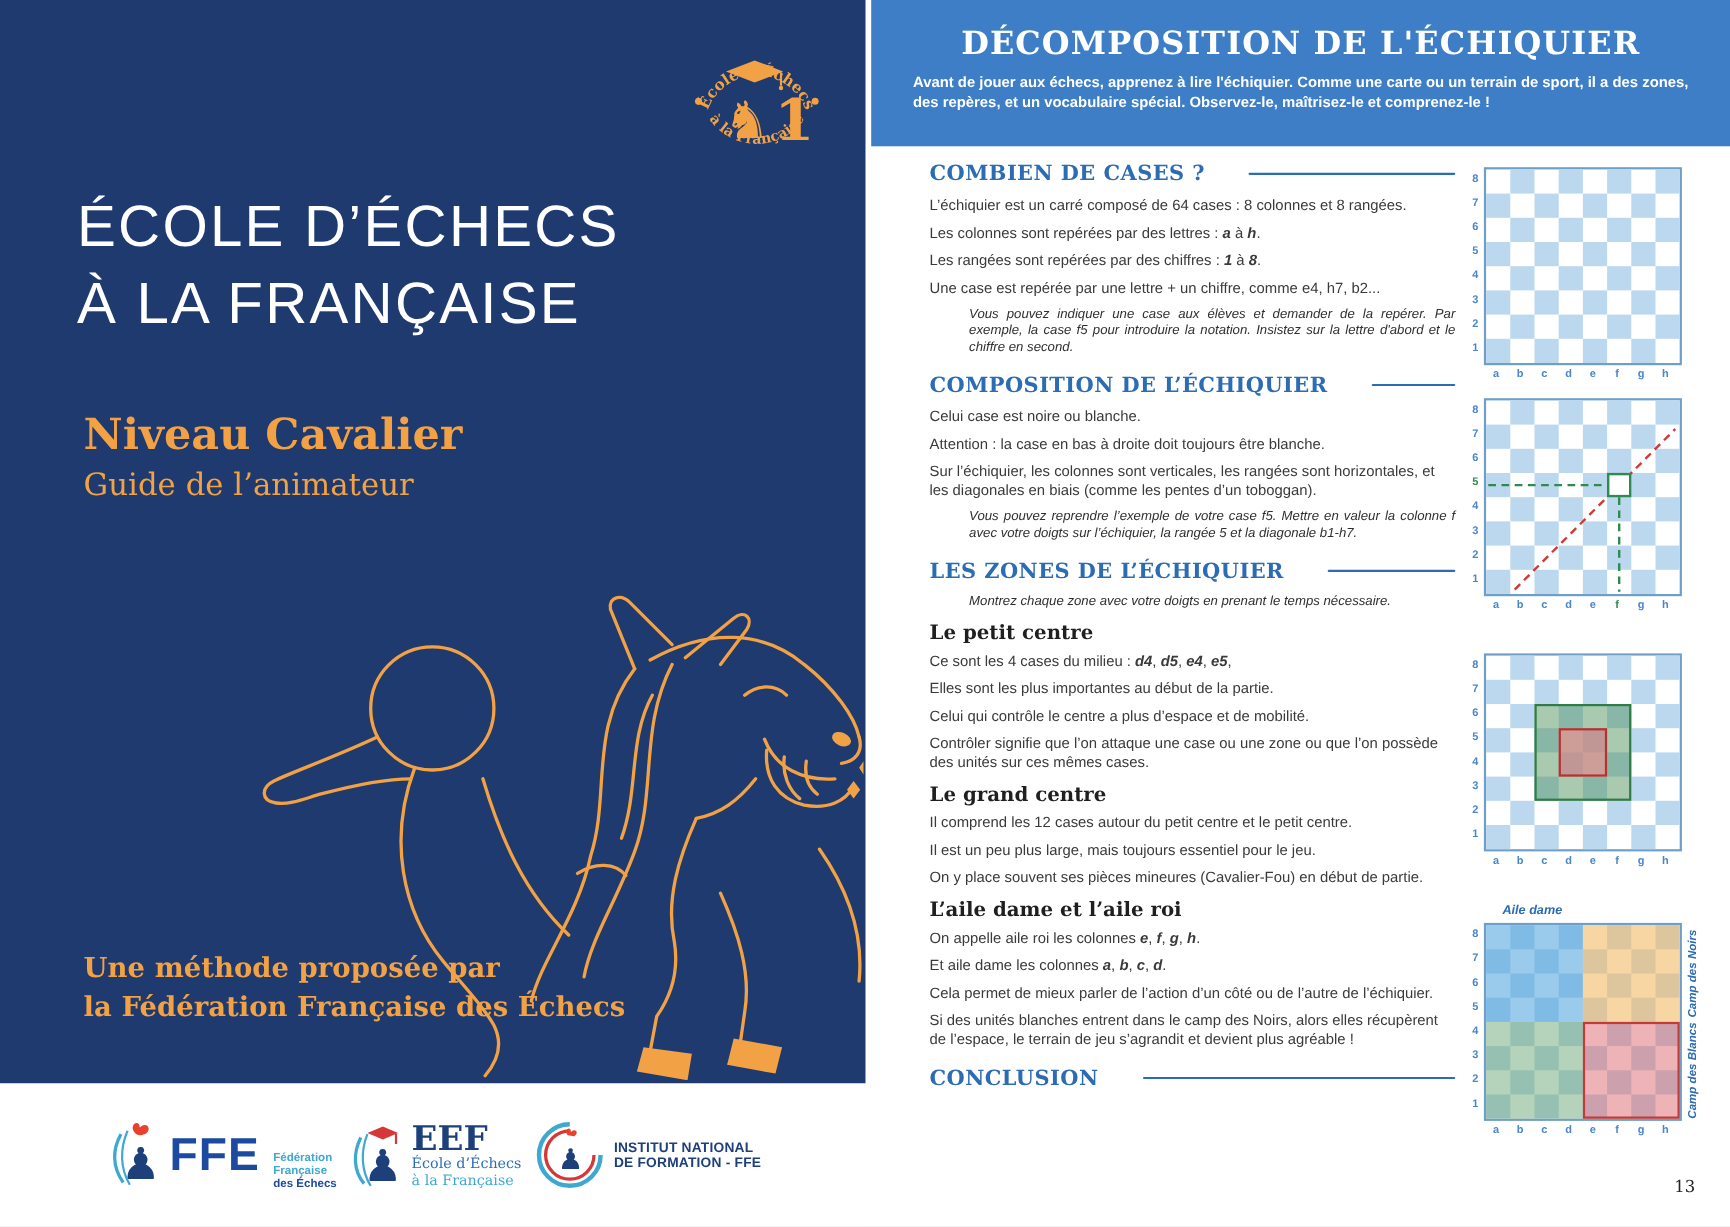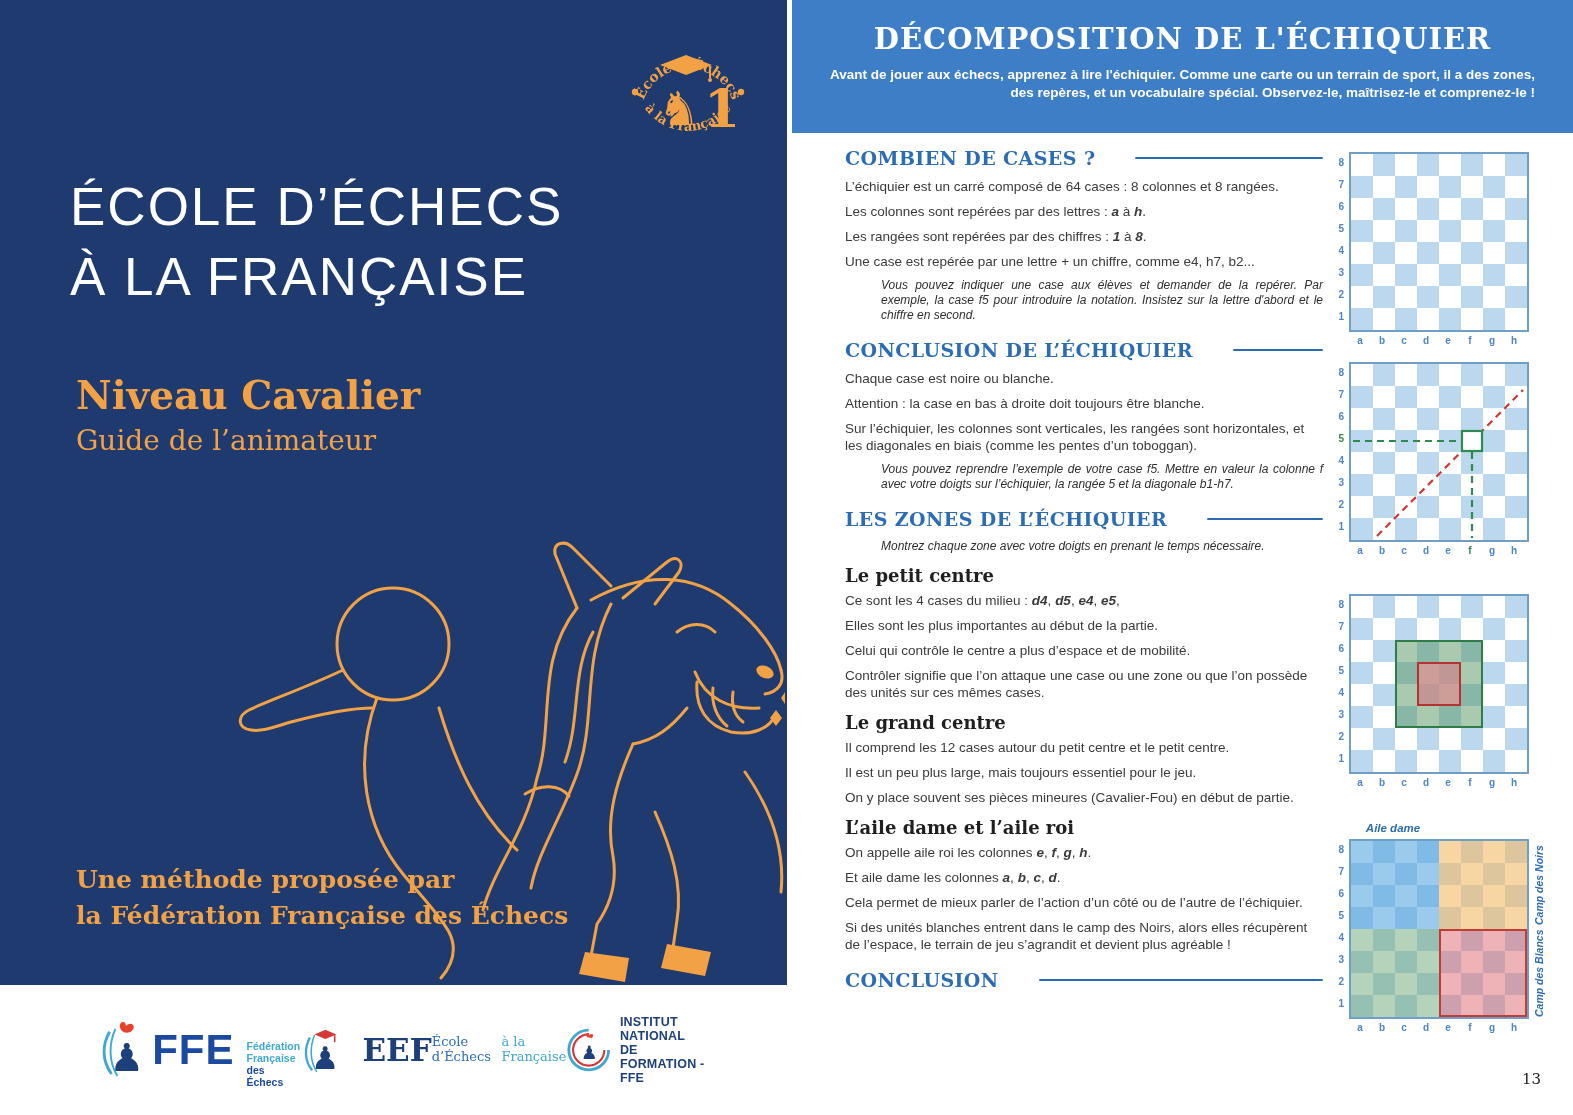--- a/index.html
+++ b/index.html
@@ -18,31 +18,31 @@
   .mascot{position:absolute;left:225px;top:512px;width:560px;height:470px;}
   .method{position:absolute;left:76px;top:862px;color:#f2a244;font-family:"DejaVu Serif",serif;
           font-weight:bold;font-size:25px;line-height:36px;}
   .logo-strip{position:absolute;left:0;top:985px;width:787px;height:130px;background:#fff;
               display:flex;align-items:center;justify-content:space-between;padding:0 95px 0 100px;box-sizing:border-box;}
   .logo{display:flex;align-items:center;gap:8px;}
   .ffe-word{font-size:42px;font-weight:800;color:#1b4aa0;letter-spacing:1px;}
   .ffe-sub{display:flex;flex-direction:column;font-size:10.5px;font-weight:bold;line-height:12px;margin-left:4px;margin-top:28px;}
   .ffe-sub .l1,.ffe-sub .l2{color:#3fa8d0;}
   .ffe-sub .l3{color:#1b4aa0;}
-  .eef-col{display:flex;flex-direction:row;line-height:15px;margin-left:15px;}
+  .eef-col{display:flex;flex-direction:column;line-height:15px;}
   .eef-word{font-family:"DejaVu Serif",serif;font-weight:bold;font-size:31px;color:#1d3f7a;line-height:32px;}
   .eef-sub1{font-family:"DejaVu Serif",serif;font-size:13px;color:#2a6db5;}
   .eef-sub2{font-family:"DejaVu Serif",serif;font-size:13px;color:#3fa8d0;}
   .inf-col{display:flex;flex-direction:column;font-size:12.5px;font-weight:800;color:#1d3f7a;line-height:14px;letter-spacing:.2px;}
   
   .right-page{position:absolute;left:787px;top:0;width:786px;height:1115px;background:#fff;}
   .band{position:absolute;left:5px;top:0;width:781px;height:133px;background:#3d7ec6;color:#fff;}
   .band-title{margin:22px auto 10px auto;text-align:center;font-family:"DejaVu Serif",serif;
               font-weight:bold;font-size:29px;letter-spacing:1px;}
-  .band-intro{max-width:705px;margin:0 auto;text-align:right;font-size:13.5px;line-height:18px;font-weight:bold;}
+  .band-intro{max-width:705px;margin:0 auto;text-align:left;font-size:13.5px;line-height:18px;font-weight:bold;}
   .content{position:absolute;left:58px;top:147px;width:478px;}
   .section{margin-bottom:16px;}
   .sec-head{display:flex;align-items:center;margin:0 0 9px 0;gap:28px;}
   .sec-title{font-family:"DejaVu Serif",serif;font-weight:bold;font-size:19px;color:#2b6cb3;letter-spacing:.4px;white-space:nowrap;}
   .sec-rule{flex:1;height:2px;background:#2b6cb3;margin-left:12px;border-radius:1px;}
   .para{font-size:13.5px;line-height:17px;color:#3a3a3a;margin:0 0 8px 0;}
   .note{font-size:12px;line-height:15px;color:#2f2f2f;font-style:italic;margin:2px 0 9px 36px;text-align:justify;}
   .subheading{font-family:"DejaVu Serif",serif;font-weight:bold;font-size:18px;color:#1f1f1f;margin:11px 0 6px 0;}
   .bi{font-weight:bold;font-style:italic;}
   .page-number{position:absolute;left:735px;top:1070px;font-family:"DejaVu Serif",serif;font-size:15px;color:#222;}
@@ -205,24 +205,24 @@
             <span class="sec-rule"></span>
           </div>
           <p class="para">L’échiquier est un carré composé de 64 cases : 8 colonnes et 8 rangées.</p>
           <p class="para">Les colonnes sont repérées par des lettres : <span class="bi">a</span> à <span class="bi">h</span>.</p>
           <p class="para">Les rangées sont repérées par des chiffres : <span class="bi">1</span> à <span class="bi">8</span>.</p>
           <p class="para">Une case est repérée par une lettre + un chiffre, comme e4, h7, b2...</p>
           <p class="note">Vous pouvez indiquer une case aux élèves et demander de la repérer. Par exemple, la case f5 pour introduire la notation. Insistez sur la lettre d'abord et le chiffre en second.</p>
         </div>
         <div class="section">
           <div class="sec-head">
-            <span class="sec-title">CONCLUSION DE L’ÉCHIQUIER</span>
+            <span class="sec-title">COMPOSITION DE L’ÉCHIQUIER</span>
             <span class="sec-rule"></span>
           </div>
-          <p class="para">Chaque case est noire ou blanche.</p>
+          <p class="para">Celui case est noire ou blanche.</p>
           <p class="para">Attention : la case en bas à droite doit toujours être blanche.</p>
           <p class="para">Sur l’échiquier, les colonnes sont verticales, les rangées sont horizontales, et les diagonales en biais (comme les pentes d’un toboggan).</p>
           <p class="note">Vous pouvez reprendre l’exemple de votre case f5. Mettre en valeur la colonne f avec votre doigts sur l’échiquier, la rangée 5 et la diagonale b1-h7.</p>
         </div>
         <div class="section">
           <div class="sec-head">
             <span class="sec-title">LES ZONES DE L’ÉCHIQUIER</span>
             <span class="sec-rule"></span>
           </div>
           <p class="note">Montrez chaque zone avec votre doigts en prenant le temps nécessaire.</p>

